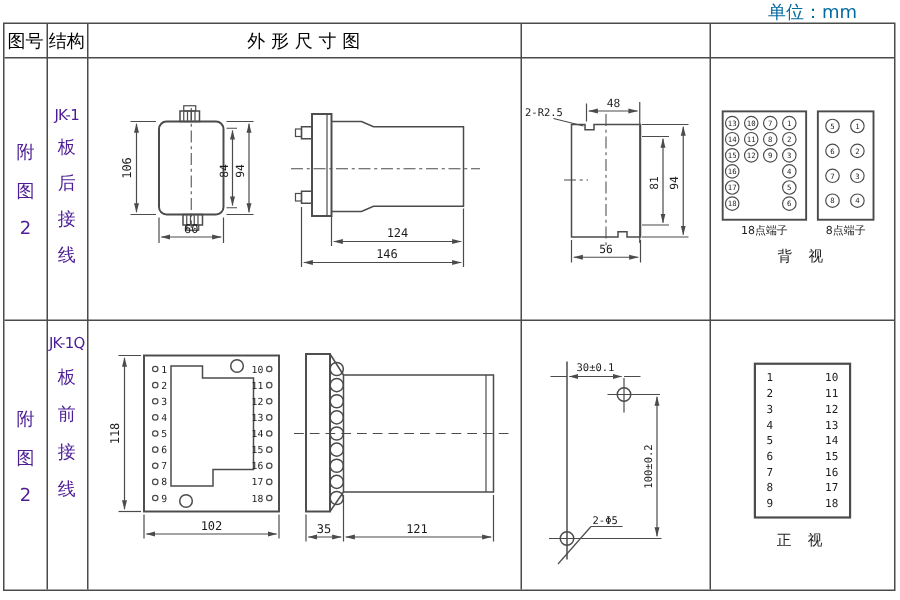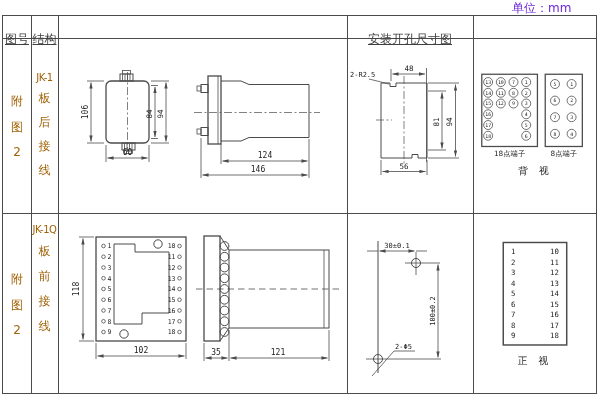--- a/index.html
+++ b/index.html
@@ -1,25 +1,25 @@
 <!DOCTYPE html>
 <html><head>
 <meta charset="utf-8">
 <style>
   html,body { margin:0; padding:0; background:#ffffff; }
   .page { position:relative; width:600px; height:400px; background:#fff;
           font-family:"DejaVu Sans","Liberation Sans",sans-serif; color:#1f1f1f; overflow:hidden; }
-  .unit { position:absolute; top:0px; left:512px; font-size:12px; color:#6d28d9; }
+  .unit { position:absolute; top:0px; left:512px; font-size:12px; color:#0369a1; }
   .tbl  { position:absolute; left:2px; top:15px; width:593px; height:377px; border:1px solid #4b4b4b; }
   .vl   { position:absolute; top:0; width:1px; height:100%; background:#4b4b4b; }
   .hl   { position:absolute; left:0; width:100%; height:1px; background:#4b4b4b; }
-  .hcell{ position:absolute; top:12px; height:22px; display:flex; align-items:center; justify-content:center;
-          font-size:12px; color:#404040;text-decoration:underline; }
+  .hcell{ position:absolute; top:0; height:22px; display:flex; align-items:center; justify-content:center;
+          font-size:12px; color:#000000; }
   .vstack{ position:absolute; display:flex; flex-direction:column; align-items:center; justify-content:center;
-           gap:9px; font-size:12px; color:#a16207; }
+           gap:9px; font-size:12px; color:#4c1d95; }
   .model{ font-size:10px; letter-spacing:-0.5px; }
   .panel{ position:absolute; }
   svg text { font-family:"DejaVu Sans Mono","Liberation Mono",monospace; fill:#1c1c1c; }
   svg text.cjk { font-family:"DejaVu Sans","Liberation Sans",sans-serif; }
   .s   { stroke:#4b4b4b; fill:none; stroke-width:1; }
   .s08 { stroke-width:0.8; }
   .s13 { stroke-width:1.3; }
   .cl  { stroke:#4b4b4b; fill:none; stroke-width:0.7; stroke-dasharray:8 2.5 2 2.5; }
   .dsh { stroke:#4b4b4b; fill:none; stroke-width:0.8; stroke-dasharray:6.5 4; }
 </style>
@@ -42,21 +42,21 @@
 
     <div class="vl" style="left:28px"></div>
     <div class="vl" style="left:55px"></div>
     <div class="vl" style="left:344px"></div>
     <div class="vl" style="left:470px"></div>
     <div class="hl" style="top:22px"></div>
     <div class="hl" style="top:197px"></div>
 
     <div class="hcell" style="left:0;width:28px">图号</div>
     <div class="hcell" style="left:28px;width:27px">结构</div>
-    <div class="hcell" style="left:344px;width:126px">安装开孔尺寸图</div>
+    <div class="hcell" style="left:55px;width:289px">外 形 尺 寸 图</div>
 
     <div class="vstack" style="left:0;top:22px;width:28px;height:175px">
       <span>附</span>
       <span>图</span>
       <span>2</span>
     </div>
     <div class="vstack" style="left:28px;top:22px;width:27px;height:175px;gap:7px">
       <span class="model">JK-1</span>
       <span>板</span>
       <span>后</span>

